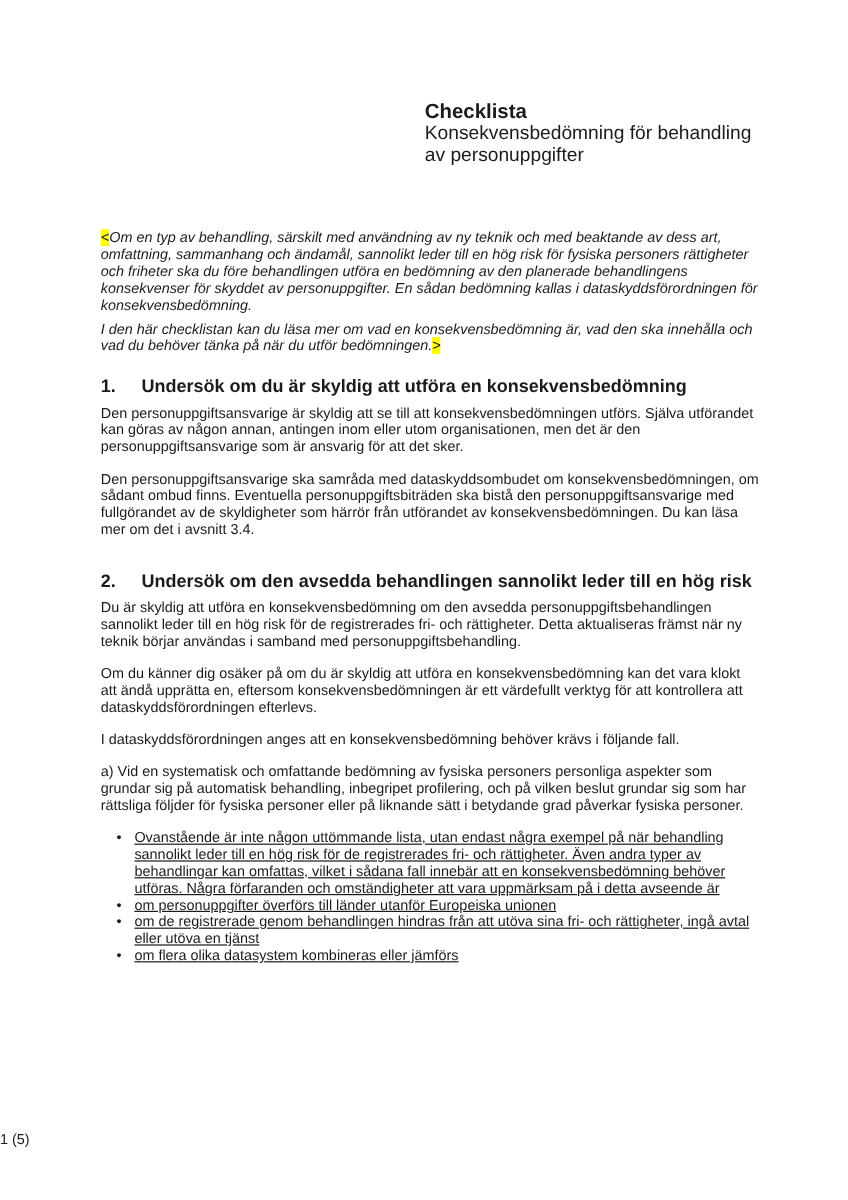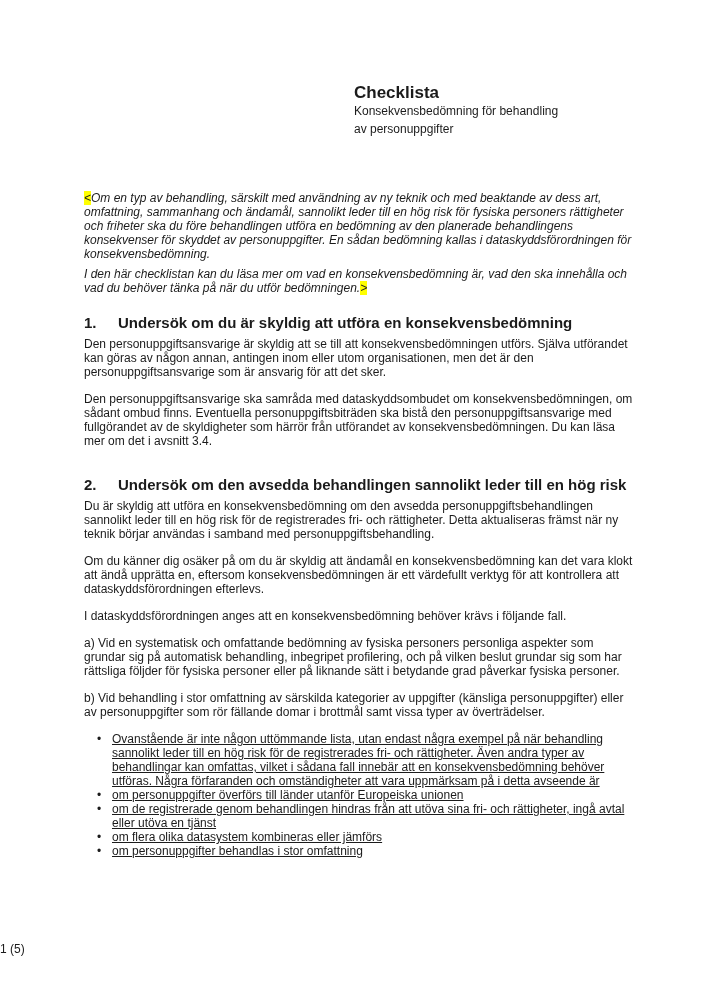--- a/index.html
+++ b/index.html
@@ -23,21 +23,21 @@
     top: 82px;
     width: 300px;
   }
   .doc-title {
     font-size: 17px;
     font-weight: bold;
     line-height: 21px;
     margin: 0;
   }
   .doc-subtitle {
-    font-size: 12px;
+    font-size: 16px;
     line-height: 17.5px;
     margin: 0;
   }
   
   .content {
     position: absolute;
     left: 84px;
     top: 191px;
     width: 549px;
     font-size: 12px;
@@ -115,30 +115,28 @@
       <span>Undersök om du är skyldig att utföra en konsekvensbedömning</span>
     </h2>
     <p class="p-first">Den personuppgiftsansvarige är skyldig att se till att konsekvensbedömningen utförs. Själva utförandet kan göras av någon annan, antingen inom eller utom organisationen, men det är den personuppgiftsansvarige som är ansvarig för att det sker.</p>
     <p class="p-gap">Den personuppgiftsansvarige ska samråda med dataskyddsombudet om konsekvensbedömningen, om sådant ombud finns. Eventuella personuppgiftsbiträden ska bistå den personuppgiftsansvarige med fullgörandet av de skyldigheter som härrör från utförandet av konsekvensbedömningen. Du kan läsa mer om det i avsnitt 3.4.</p>
 
     <h2 class="section-heading h2-gap">
       <span class="sec-num">2.</span>
       <span>Undersök om den avsedda behandlingen sannolikt leder till en hög risk</span>
     </h2>
     <p class="p-first">Du är skyldig att utföra en konsekvensbedömning om den avsedda personuppgiftsbehandlingen sannolikt leder till en hög risk för de registrerades fri- och rättigheter. Detta aktualiseras främst när ny teknik börjar användas i samband med personuppgiftsbehandling.</p>
-    <p class="p-gap">Om du känner dig osäker på om du är skyldig att ändamål en konsekvensbedömning kan det vara klokt att ändå upprätta en, eftersom konsekvensbedömningen är ett värdefullt verktyg för att kontrollera att dataskyddsförordningen efterlevs.</p>
+    <p class="p-gap">Om du känner dig osäker på om du är skyldig att utföra en konsekvensbedömning kan det vara klokt att ändå upprätta en, eftersom konsekvensbedömningen är ett värdefullt verktyg för att kontrollera att dataskyddsförordningen efterlevs.</p>
     <p class="p-gap">I dataskyddsförordningen anges att en konsekvensbedömning behöver krävs i följande fall.</p>
     <p class="p-gap">a) Vid en systematisk och omfattande bedömning av fysiska personers personliga aspekter som grundar sig på automatisk behandling, inbegripet profilering, och på vilken beslut grundar sig som har rättsliga följder för fysiska personer eller på liknande sätt i betydande grad påverkar fysiska personer.</p>
-    <p class="p-gap">b) Vid behandling i stor omfattning av särskilda kategorier av uppgifter (känsliga personuppgifter) eller av personuppgifter som rör fällande domar i brottmål samt vissa typer av överträdelser.</p>
 
     <ul class="bullet-list">
       <li>Ovanstående är inte någon uttömmande lista, utan endast några exempel på när behandling sannolikt leder till en hög risk för de registrerades fri- och rättigheter. Även andra typer av behandlingar kan omfattas, vilket i sådana fall innebär att en konsekvensbedömning behöver utföras. Några förfaranden och omständigheter att vara uppmärksam på i detta avseende är</li>
       <li>om personuppgifter överförs till länder utanför Europeiska unionen</li>
       <li>om de registrerade genom behandlingen hindras från att utöva sina fri- och rättigheter, ingå avtal eller utöva en tjänst</li>
       <li>om flera olika datasystem kombineras eller jämförs</li>
-      <li>om personuppgifter behandlas i stor omfattning</li>
     </ul>
 
   </div>
 
   <div class="footer">1 (5)</div>
 
 </div>
 
 </body></html>

